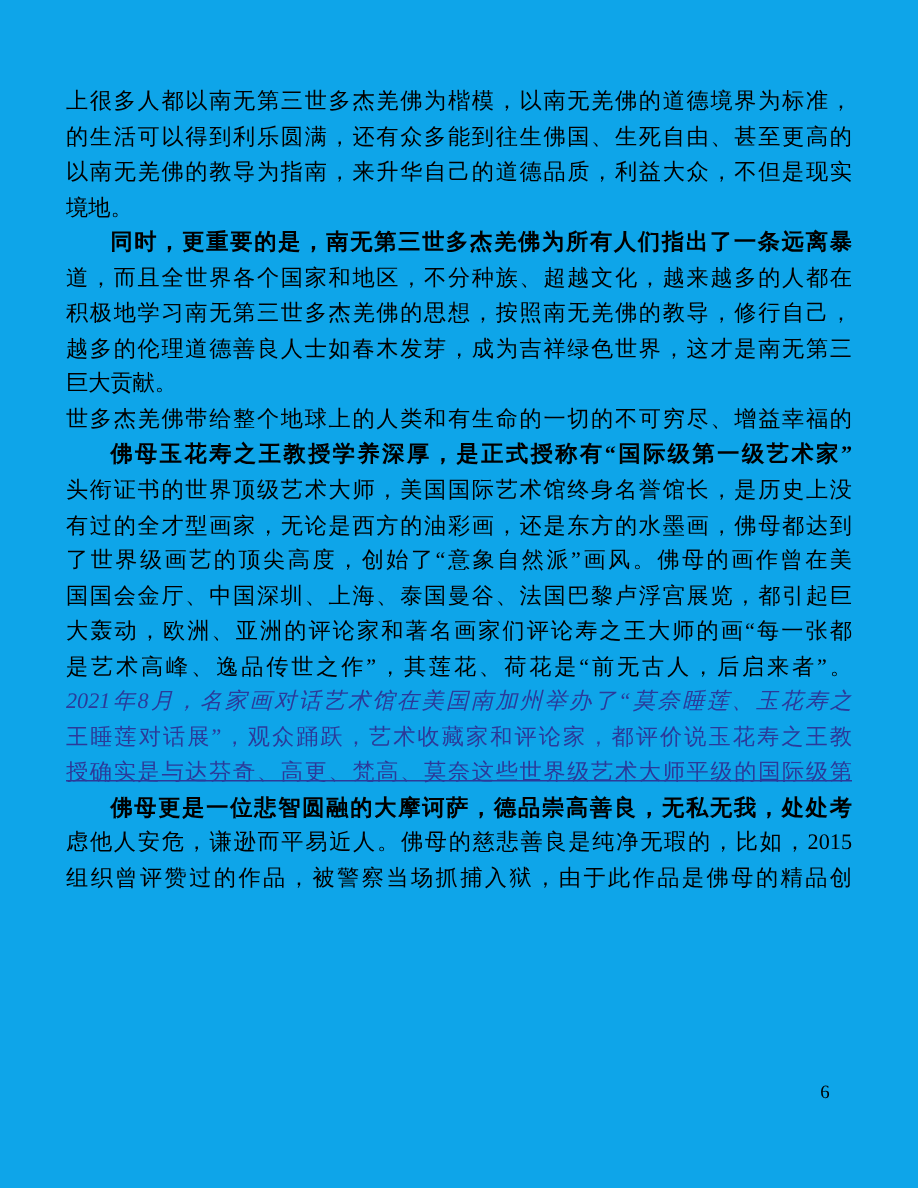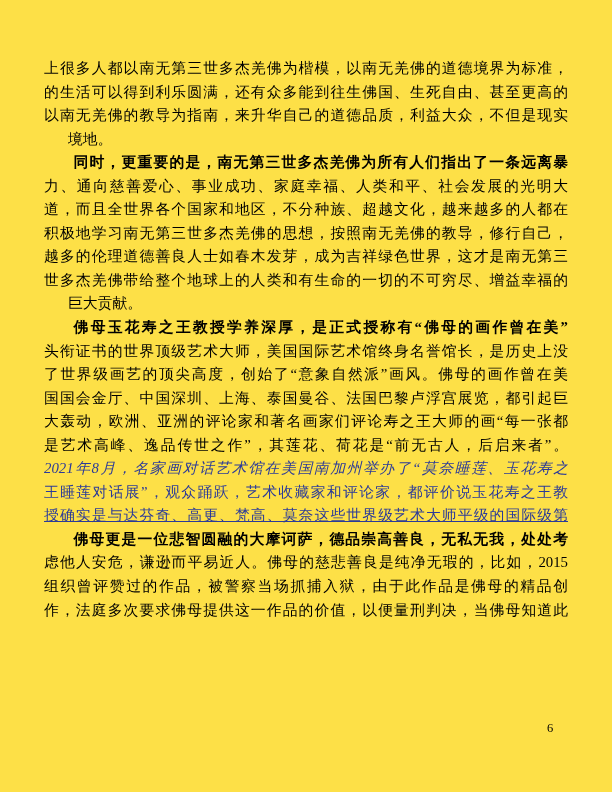--- a/index.html
+++ b/index.html
@@ -4,21 +4,21 @@
 <style>
   html, body {
     margin: 0;
     padding: 0;
     background: #ffffff;
   }
   .page {
     position: relative;
     width: 612px;
     height: 792px;
-    background: #fde047;
+    background: #0ea5e9;
     overflow: hidden;
     font-family: "Liberation Serif", "DejaVu Serif", serif;
   }
   .text-block {
     position: absolute;
     left: 44px;
     top: 57px;
     width: 524px;
   }
   .line {
@@ -26,21 +26,20 @@
     line-height: 23.55px;
     font-size: 14.8px;
     color: #000000;
     text-align: justify;
     text-align-last: justify;
     overflow: hidden;
     white-space: normal;
   }
   .line.end {
     text-align-last: left;
-    margin-left: 24px;
   }
   .line.indent {
     text-indent: 2em;
     font-weight: bold;
   }
   .page-number {
     position: absolute;
     left: 540px;
     top: 720px;
     width: 20px;
@@ -54,34 +53,33 @@
 </head>
 <body>
 
 <div class="page">
   <div class="text-block" id="text-block">
       <div class="line">上很多人都以南无第三世多杰羌佛为楷模，以南无羌佛的道德境界为标准，</div>
       <div class="line">的生活可以得到利乐圆满，还有众多能到往生佛国、生死自由、甚至更高的</div>
       <div class="line">以南无羌佛的教导为指南，来升华自己的道德品质，利益大众，不但是现实</div>
       <div class="line end">境地。</div>
       <div class="line indent">同时，更重要的是，南无第三世多杰羌佛为所有人们指出了一条远离暴</div>
-      <div class="line">力、通向慈善爱心、事业成功、家庭幸福、人类和平、社会发展的光明大</div>
       <div class="line">道，而且全世界各个国家和地区，不分种族、超越文化，越来越多的人都在</div>
       <div class="line">积极地学习南无第三世多杰羌佛的思想，按照南无羌佛的教导，修行自己，</div>
       <div class="line">越多的伦理道德善良人士如春木发芽，成为吉祥绿色世界，这才是南无第三</div>
+      <div class="line end">巨大贡献。</div>
       <div class="line">世多杰羌佛带给整个地球上的人类和有生命的一切的不可穷尽、增益幸福的</div>
-      <div class="line end">巨大贡献。</div>
-      <div class="line indent">佛母玉花寿之王教授学养深厚，是正式授称有“佛母的画作曾在美”</div>
+      <div class="line indent">佛母玉花寿之王教授学养深厚，是正式授称有“国际级第一级艺术家”</div>
       <div class="line">头衔证书的世界顶级艺术大师，美国国际艺术馆终身名誉馆长，是历史上没</div>
+      <div class="line">有过的全才型画家，无论是西方的油彩画，还是东方的水墨画，佛母都达到</div>
       <div class="line">了世界级画艺的顶尖高度，创始了“意象自然派”画风。佛母的画作曾在美</div>
       <div class="line">国国会金厅、中国深圳、上海、泰国曼谷、法国巴黎卢浮宫展览，都引起巨</div>
       <div class="line">大轰动，欧洲、亚洲的评论家和著名画家们评论寿之王大师的画“每一张都</div>
       <div class="line">是艺术高峰、逸品传世之作”，其莲花、荷花是“前无古人，后启来者”。</div>
       <div class="line" style="color: rgb(43, 58, 153); font-style: italic;">2021年8月，名家画对话艺术馆在美国南加州举办了“莫奈睡莲、玉花寿之</div>
       <div class="line" style="color: rgb(43, 58, 153);">王睡莲对话展”，观众踊跃，艺术收藏家和评论家，都评价说玉花寿之王教</div>
       <div class="line" style="color: rgb(43, 58, 153); text-decoration: underline;">授确实是与达芬奇、高更、梵高、莫奈这些世界级艺术大师平级的国际级第</div>
       <div class="line indent">佛母更是一位悲智圆融的大摩诃萨，德品崇高善良，无私无我，处处考</div>
       <div class="line">虑他人安危，谦逊而平易近人。佛母的慈悲善良是纯净无瑕的，比如，2015</div>
       <div class="line">组织曾评赞过的作品，被警察当场抓捕入狱，由于此作品是佛母的精品创</div>
-      <div class="line">作，法庭多次要求佛母提供这一作品的价值，以便量刑判决，当佛母知道此</div>
     </div>
   <div class="page-number">6</div>
 </div>
 
 </body></html>

